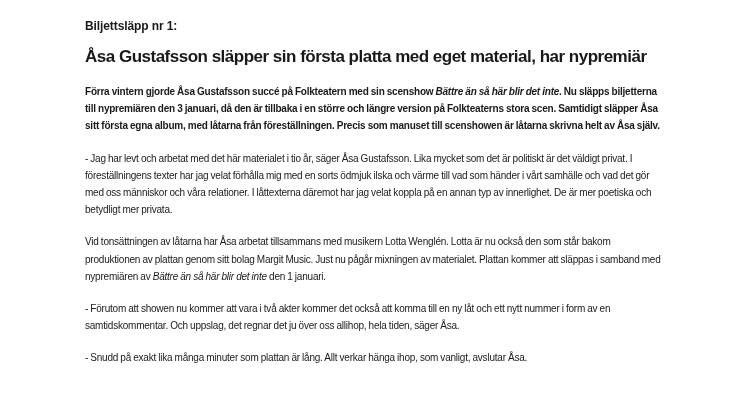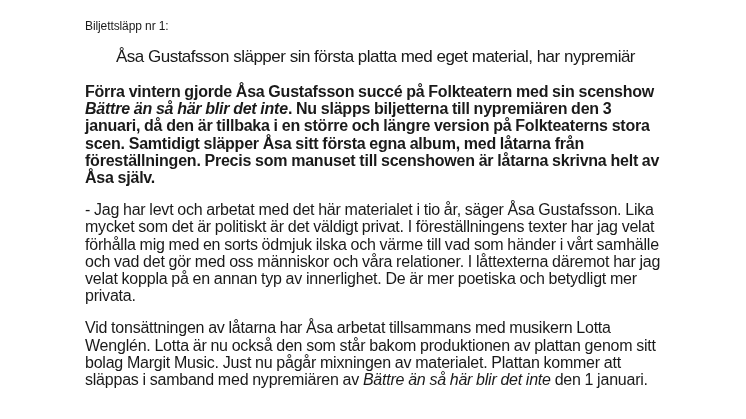--- a/index.html
+++ b/index.html
@@ -16,35 +16,35 @@
     width: 746px;
     height: 419px;
     overflow: hidden;
     padding: 19px 80px 0 85px;
   }
   .kicker {
     margin: 0;
     font-size: 12px;
     line-height: 15px;
     letter-spacing: -0.1px;
+    font-weight: bold;
   }
   .title {
     margin: 8px 0 0 0;
-    font-weight: 400;
+    font-weight: 700;
     font-size: 17px;
     line-height: 30px;
     letter-spacing: -0.5px;
     color: #191919;
-    text-align: center;
   }
   .title-line { display: block; white-space: nowrap; }
   .para {
     margin: 15px 0 0 0;
     max-width: 579px;
-    font-size: 16px;
+    font-size: 10px;
     line-height: 17.2px;
     letter-spacing: -0.22px;
     word-spacing: -0.35px;
   }
   .para.lead {
     margin-top: 11px;
     font-weight: 700;
   }
   .para em { font-style: italic; }
 </style>
@@ -58,16 +58,18 @@
   <h1 class="title">
     <span class="title-line">Åsa Gustafsson släpper sin första platta med eget material, har nypremiär</span>
   </h1>
 
   <p class="para lead"><span>Förra vintern gjorde Åsa Gustafsson succé på Folkteatern med sin scenshow </span><em>Bättre än så här blir det inte</em><span>. Nu släpps biljetterna till nypremiären den 3 januari, då den är tillbaka i en större och längre version på Folkteaterns stora scen. Samtidigt släpper Åsa sitt första egna album, med låtarna från föreställningen. Precis som manuset till scenshowen är låtarna skrivna helt av Åsa själv.</span></p>
 
   <p class="para"><span>- Jag har levt och arbetat med det här materialet i tio år, säger Åsa Gustafsson. Lika mycket som det är politiskt är det väldigt privat. I föreställningens texter har jag velat förhålla mig med en sorts ödmjuk ilska och värme till vad som händer i vårt samhälle och vad det gör med oss människor och våra relationer. I låttexterna däremot har jag velat koppla på en annan typ av innerlighet. De är mer poetiska och betydligt mer privata.</span></p>
 
   <p class="para"><span>Vid tonsättningen av låtarna har Åsa arbetat tillsammans med musikern Lotta Wenglén. Lotta är nu också den som står bakom produktionen av plattan genom sitt bolag Margit Music. Just nu pågår mixningen av materialet. Plattan kommer att släppas i samband med nypremiären av </span><em>Bättre än så här blir det inte</em><span> den 1 januari.</span></p>
 
+  <p class="para"><span>- Förutom att showen nu kommer att vara i två akter kommer det också att komma till en ny låt och ett nytt nummer i form av en samtidskommentar. Och uppslag, det regnar det ju över oss allihop, hela tiden, säger Åsa.</span></p>
 
 
+  <p class="para"><span>- Snudd på exakt lika många minuter som plattan är lång. Allt verkar hänga ihop, som vanligt, avslutar Åsa.</span></p>
 
 </div>
 
 </body></html>

